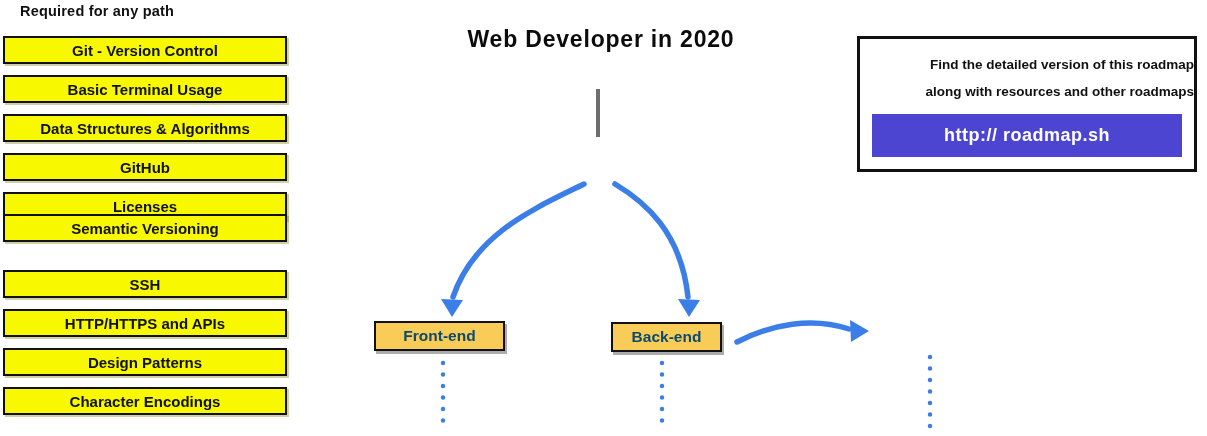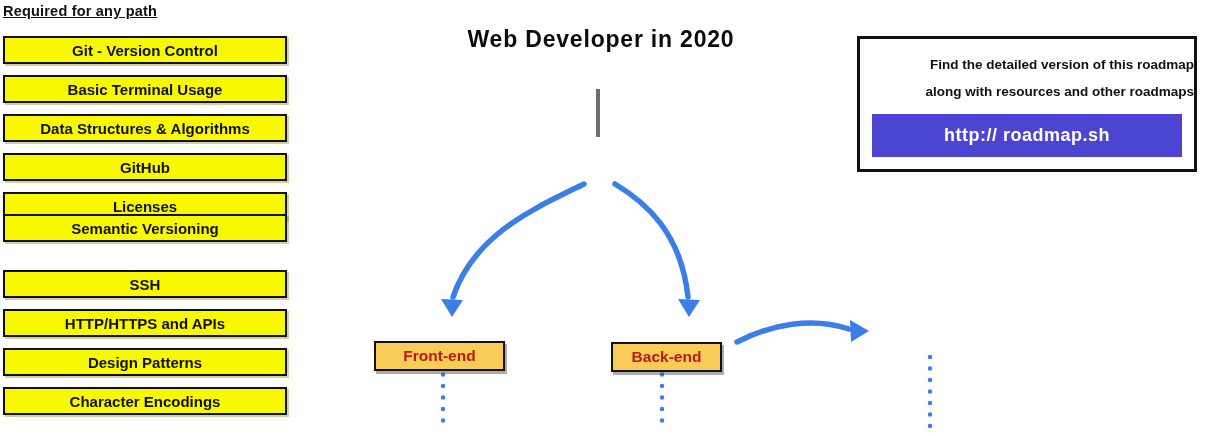--- a/index.html
+++ b/index.html
@@ -17,24 +17,23 @@
   }
   .canvas{
     position:relative;
     width:1207px;height:436px;
     background:#ffffff;
     overflow:hidden;
   }
 
   
   .panel-header{
-    position:absolute;left:3px;top:3px;
+    position:absolute;left:20px;top:3px;
     font-size:14.5px;font-weight:bold;color:#111;
     letter-spacing:0.2px;
-    text-decoration:underline;
   }
   .skill-box{
     position:absolute;left:3px;width:284px;height:28px;
     background:var(--highlight_yellow);
     border:2px solid var(--border_black);
     box-shadow:2px 2px 0 rgba(120,120,0,0.35);
     display:flex;align-items:center;justify-content:center;
     font-size:15px;font-weight:bold;color:#111;
     cursor:pointer;
   }
@@ -58,23 +57,22 @@
     pointer-events:none;
   }
 
   
   .path-box{
     position:absolute;height:30px;
     background:var(--path_amber);
     border:2.5px solid var(--border_black);
     box-shadow:2px 3px 0 rgba(70,70,70,0.45);
     display:flex;align-items:center;justify-content:center;
-    font-size:15.5px;font-weight:bold;color:#b91c1c;
+    font-size:15.5px;font-weight:bold;color:#0c4a6e;
     cursor:pointer;
-    margin-top:20px;
   }
   .pb-front{left:374px;top:321px;width:131px;}
   .pb-back{left:611px;top:322px;width:111px;}
   .pb-dev{left:878px;top:315px;width:114px;}
 
   
   .info-box{
     position:absolute;left:857px;top:36px;width:340px;height:136px;
     background:#ffffff;
     border:3px solid var(--border_black);

